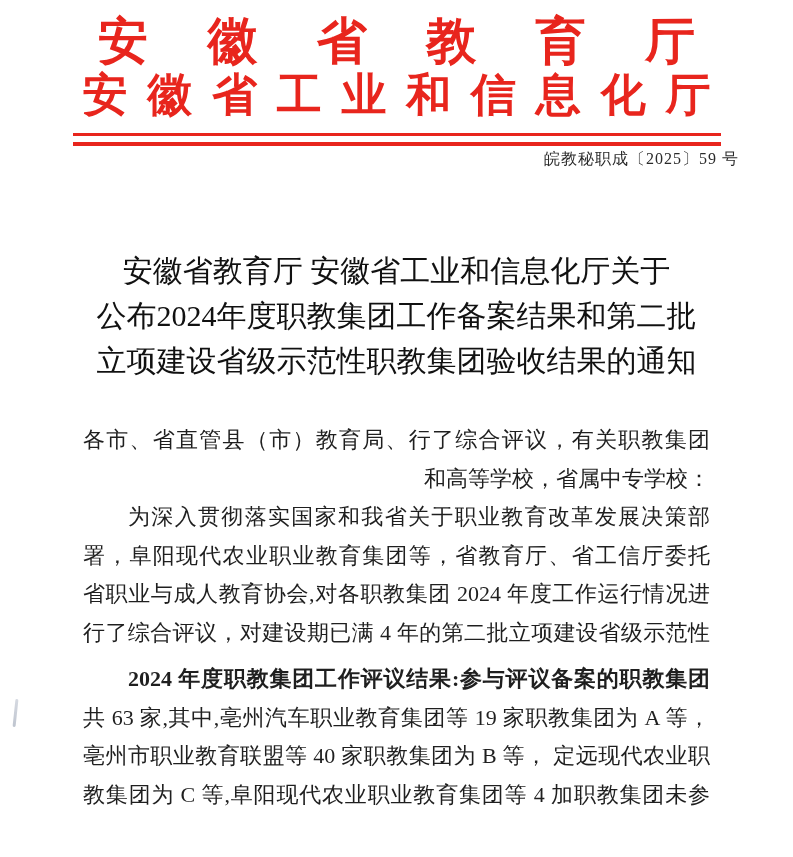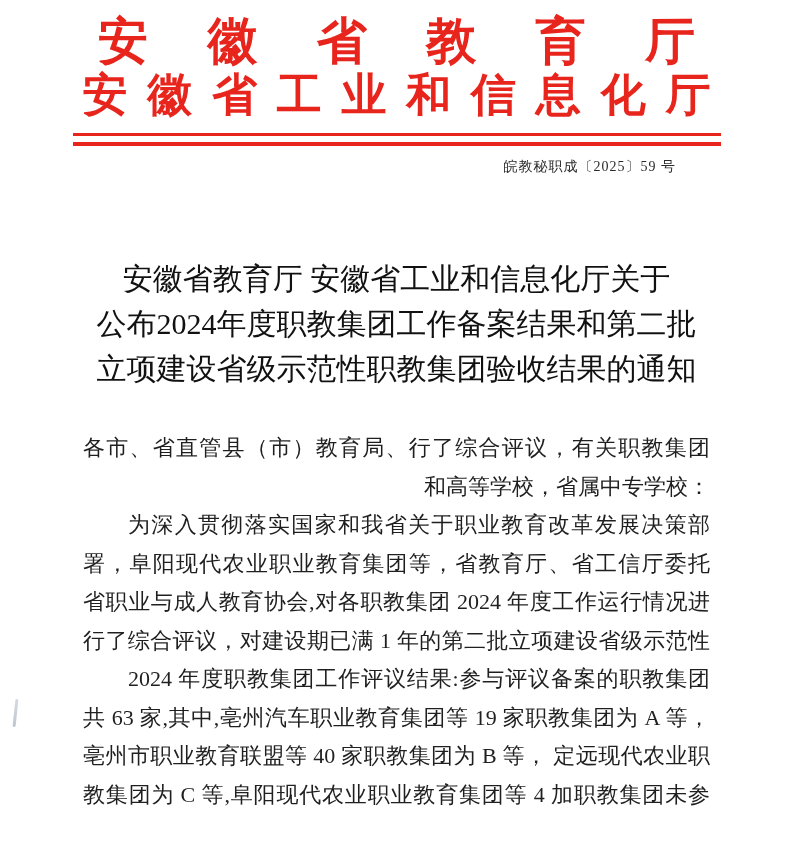--- a/index.html
+++ b/index.html
@@ -22,24 +22,23 @@
   .hl1 { width:597px; font-size:50px; line-height:52px; }
   .hl2 { width:628px; font-size:45px; line-height:47px; margin-top:5px; }
   .rule {
     width:648px; height:13px;
     margin:14px auto 0;
     border-top:3px solid #e8251d;
     border-bottom:4px solid #e8251d;
     box-sizing:border-box;
   }
   .docnum {
-    margin-top:8px;
     text-align:right;
-    padding-right:117px;
-    font-size:14px;
+    padding-right:54px;
+    font-size:16px;
     line-height:26px;
     color:#2a2a2a;
     letter-spacing:1px;
   }
   
   .title {
     margin:76px 0 0 0;
     text-align:center;
     font-size:30px;
     line-height:45px;
@@ -50,21 +49,21 @@
   .body {
     width:627px;
     margin:38px auto 0;
     font-size:22px;
     line-height:38.5px;
     color:#1f1f1f;
   }
   .bl { text-align:right; }
   .just { text-align:justify; text-align-last:justify; }
   .indent { text-indent:45px; }
-  .p3 { margin-top:0; }
+  .p3 { margin-top:8px;font-weight:bold; }
   
   .artifact {
     position:absolute;
     left:14px; top:699px;
     width:3px; height:28px;
     background:linear-gradient(#c9ced8,#a9b1bf);
     transform:rotate(6deg);
     border-radius:2px;
     opacity:.75;
   }
@@ -105,21 +104,21 @@
     <div>立项建设省级示范性职教集团验收结果的通知</div>
   </h1>
 
   <main class="body">
     <div class="bl just">各市、省直管县（市）教育局、行了综合评议，有关职教集团</div>
     <div class="bl">和高等学校，省属中专学校：</div>
 
     <div class="bl just indent">为深入贯彻落实国家和我省关于职业教育改革发展决策部</div>
     <div class="bl just">署，阜阳现代农业职业教育集团等，省教育厅、省工信厅委托</div>
     <div class="bl just">省职业与成人教育协会,对各职教集团 2024 年度工作运行情况进</div>
-    <div class="bl just">行了综合评议，对建设期已满 1 年的第二批立项建设省级示范性</div>
+    <div class="bl just">行了综合评议，对建设期已满 4 年的第二批立项建设省级示范性</div>
 
     <div class="bl just indent p3">2024 年度职教集团工作评议结果:参与评议备案的职教集团</div>
     <div class="bl just">共 63 家,其中,亳州汽车职业教育集团等 19 家职教集团为 A 等，</div>
     <div class="bl just">亳州市职业教育联盟等 40 家职教集团为 B 等， 定远现代农业职</div>
     <div class="bl just">教集团为 C 等,阜阳现代农业职业教育集团等 4 加职教集团未参</div>
   </main>
 
   <div class="artifact"></div>
 
 </div>

